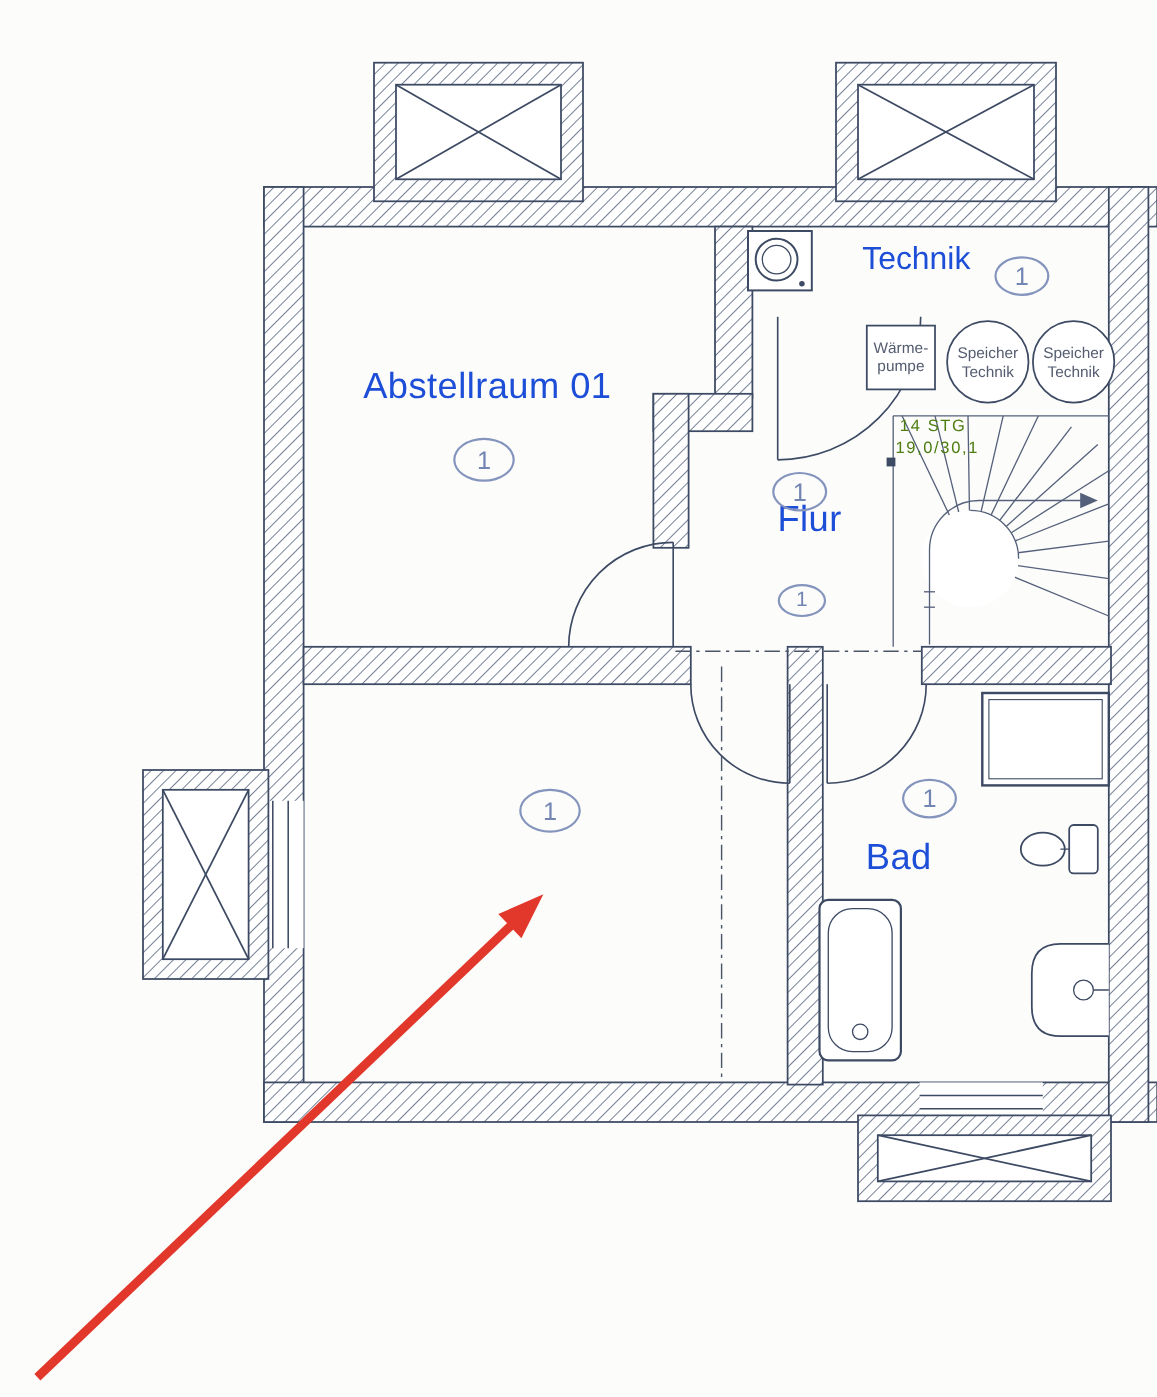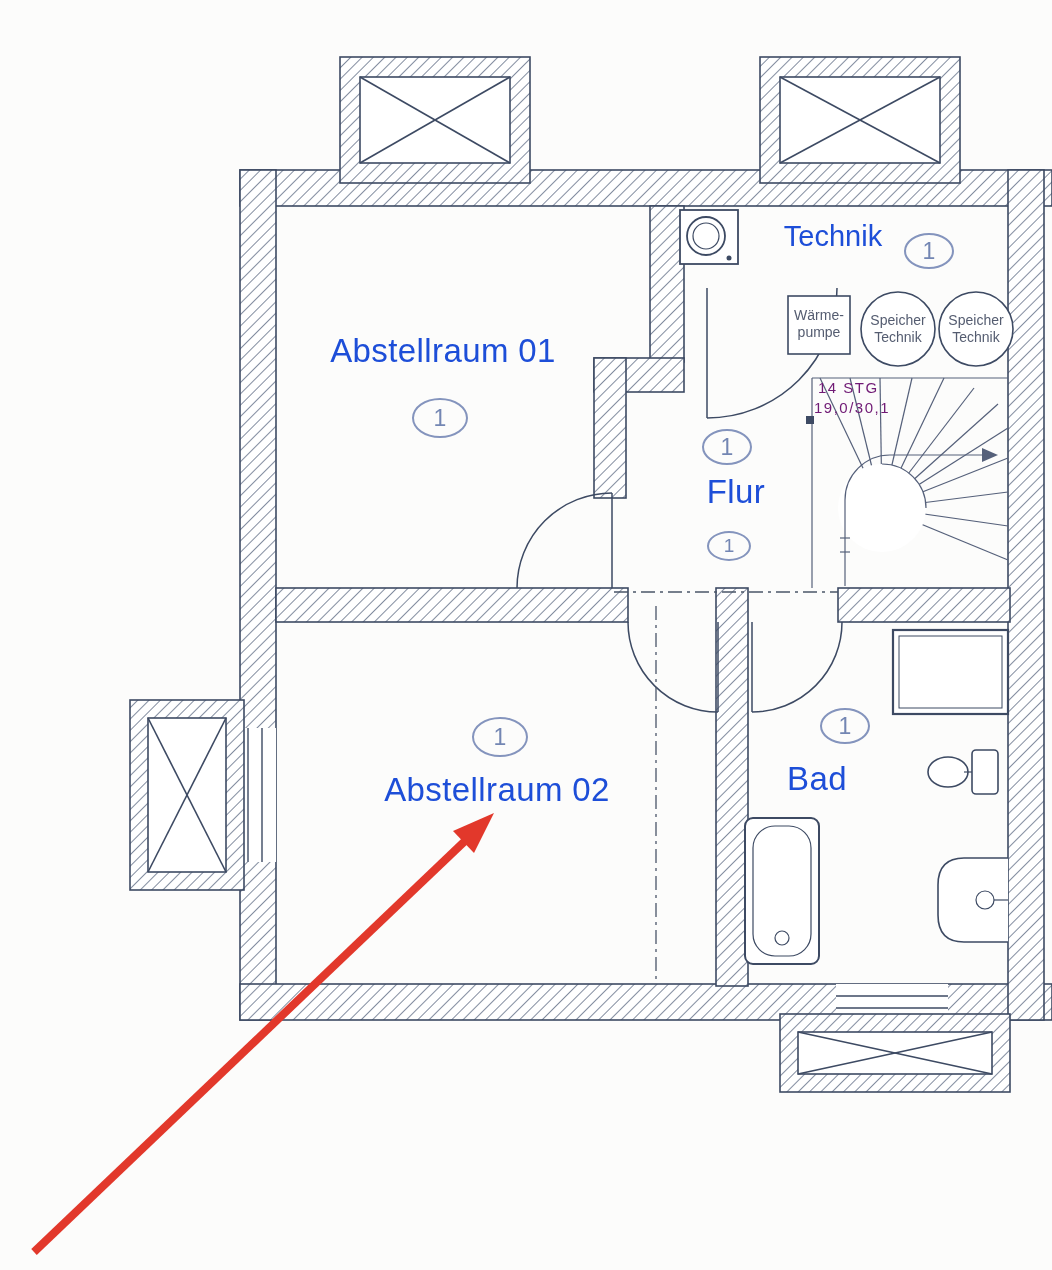--- a/index.html
+++ b/index.html
@@ -21,21 +21,21 @@
     display:flex; align-items:center; justify-content:center;
     border:2.2px solid #8494bd; border-radius:50%;
     color:#7386b3; font-size:23px; background:transparent;
   }
   .badge.small { font-size:19px; }
   .equip-lbl {
     position:absolute; transform:translate(-50%,-50%);
     font-size:14px; line-height:1.18; text-align:center; color:#545c70;
   }
   .stair-lbl {
-    position:absolute; font-size:15px; color:#701a75;
+    position:absolute; font-size:15px; color:#4d7c0f;
     letter-spacing:1.5px; white-space:nowrap;
   }
 </style>
 </head>
 <body>
 
 <div id="screen">
 
   <svg id="plan-svg" width="1052" height="1270" viewBox="0 0 1052 1270">
     <defs>
@@ -171,22 +171,21 @@
     </g>
 
     <g>
       <line x1="34" y1="1252" x2="466" y2="840" stroke="#e2382b" stroke-width="8"></line>
       <polygon points="494,813 474,853 453,831" fill="#e2382b"></polygon>
     </g>
   </svg>
 
   <div class="lbl room-lbl" style="left:443px; top:351px">Abstellraum 01</div>
   <div class="lbl technik-lbl" style="left:833px; top:236px">Technik</div>
-  <div class="lbl room-lbl" style="left:736px; top:492px">Flur</div>
-  <div class="lbl room-lbl" style="left:497px; top:790px">Abstellraum 02</div>
+  <div class="lbl room-lbl" style="left:736px; top:472px">Flur</div>
   <div class="lbl room-lbl" style="left:817px; top:779px">Bad</div>
 
   <div class="badge" style="left:440px; top:418px; width:56px; height:40px">1</div>
   <div class="badge" style="left:929px; top:251px; width:50px; height:36px">1</div>
   <div class="badge" style="left:727px; top:447px; width:50px; height:36px">1</div>
   <div class="badge small" style="left:729px; top:546px; width:44px; height:30px">1</div>
   <div class="badge" style="left:500px; top:737px; width:56px; height:40px">1</div>
   <div class="badge" style="left:845px; top:726px; width:50px; height:36px">1</div>
 
   <div class="equip-lbl" style="left:819px; top:324px">

